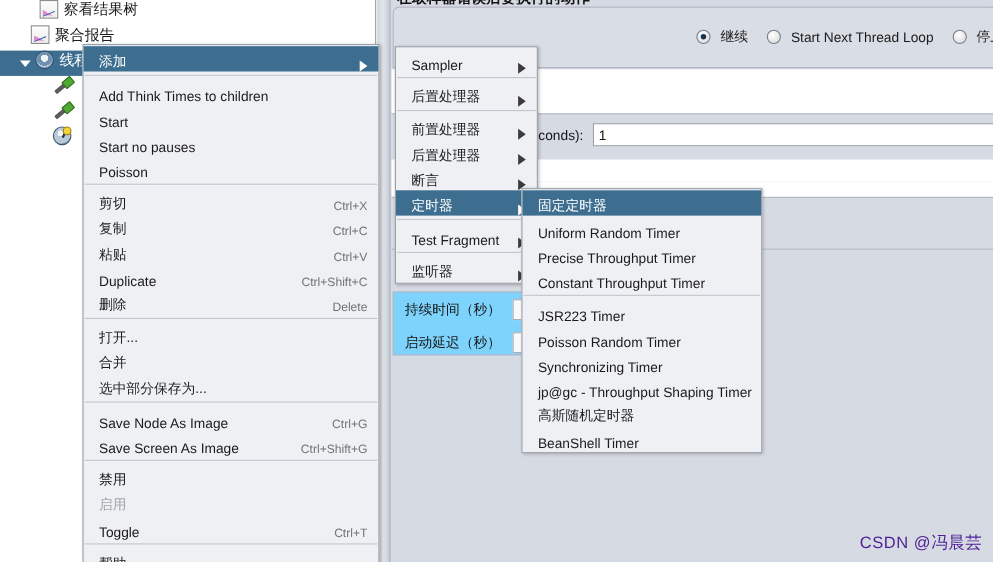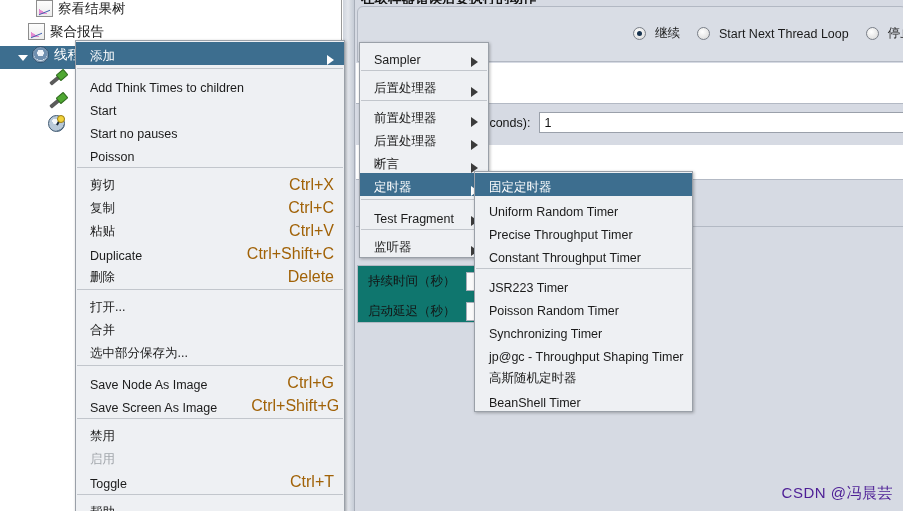--- a/index.html
+++ b/index.html
@@ -127,21 +127,21 @@
   .field-row {
     position: absolute; display: flex; align-items: center; white-space: nowrap;
   }
   .field-label { font-size: 12.5px; color: #141414; margin-right: 9px; }
   .field-input {
     height: 21px; background: #ffffff; border: 1px solid #9aa0aa;
     font-size: 12.5px; color: #111; padding: 0 4px; line-height: 19px;
   }
 
   .small-panel {
-    position: absolute; background: #0f766e; border: 1px solid #b2b8c3;
+    position: absolute; background: #7dd3fc; border: 1px solid #b2b8c3;
   }
   .sp-row { display: flex; align-items: center; height: 30px; padding-left: 10px; white-space: nowrap; }
   .sp-label { font-size: 12.5px; color: #141414; }
   .sp-input { margin-left: 10px; height: 19px; width: 22px; background: #fafafa; border: 1px solid #a7adb7; }
 
   
   .menu {
     position: absolute; background: #eef0f3;
     border: 1px solid #9aa0a8;
     box-shadow: 1px 1px 3px rgba(0,0,0,.28);
@@ -149,21 +149,21 @@
     z-index: 50;
   }
   .mi {
     position: relative; display: flex; align-items: flex-end;
     height: 23px; padding: 0 10px 0 14px; white-space: nowrap;
     font-size: 12.5px; color: #1b1b1b; cursor: default;
   }
   .mi.hl { background: #3d6e8f; color: #ffffff; }
   .mi.disabled { color: #a2a6ab; }
   .mi .lbl { flex: 0 0 auto; }
-  .mi .acc { margin-left: auto; padding-left: 34px; font-size: 16px; color: #a16207; }
+  .mi .acc { margin-left: auto; padding-left: 34px; font-size: 11px; color: #737373; }
   .arrow {
     margin-left: auto; width: 0; height: 0;
     border-top: 5px solid transparent; border-bottom: 5px solid transparent;
     border-left: 7px solid #3b3b3b;
   }
   .mi.hl .arrow { border-left-color: #ffffff; }
   .sep { height: 1px; background: #c2c6cc; margin: 3px 1px; }
 
   #menu-add      { left: 75px;  top: 40px;  width: 270px; }
   #menu-addsub   { left: 345px; top: 42px;  width: 130px; margin-left: 14px; }

